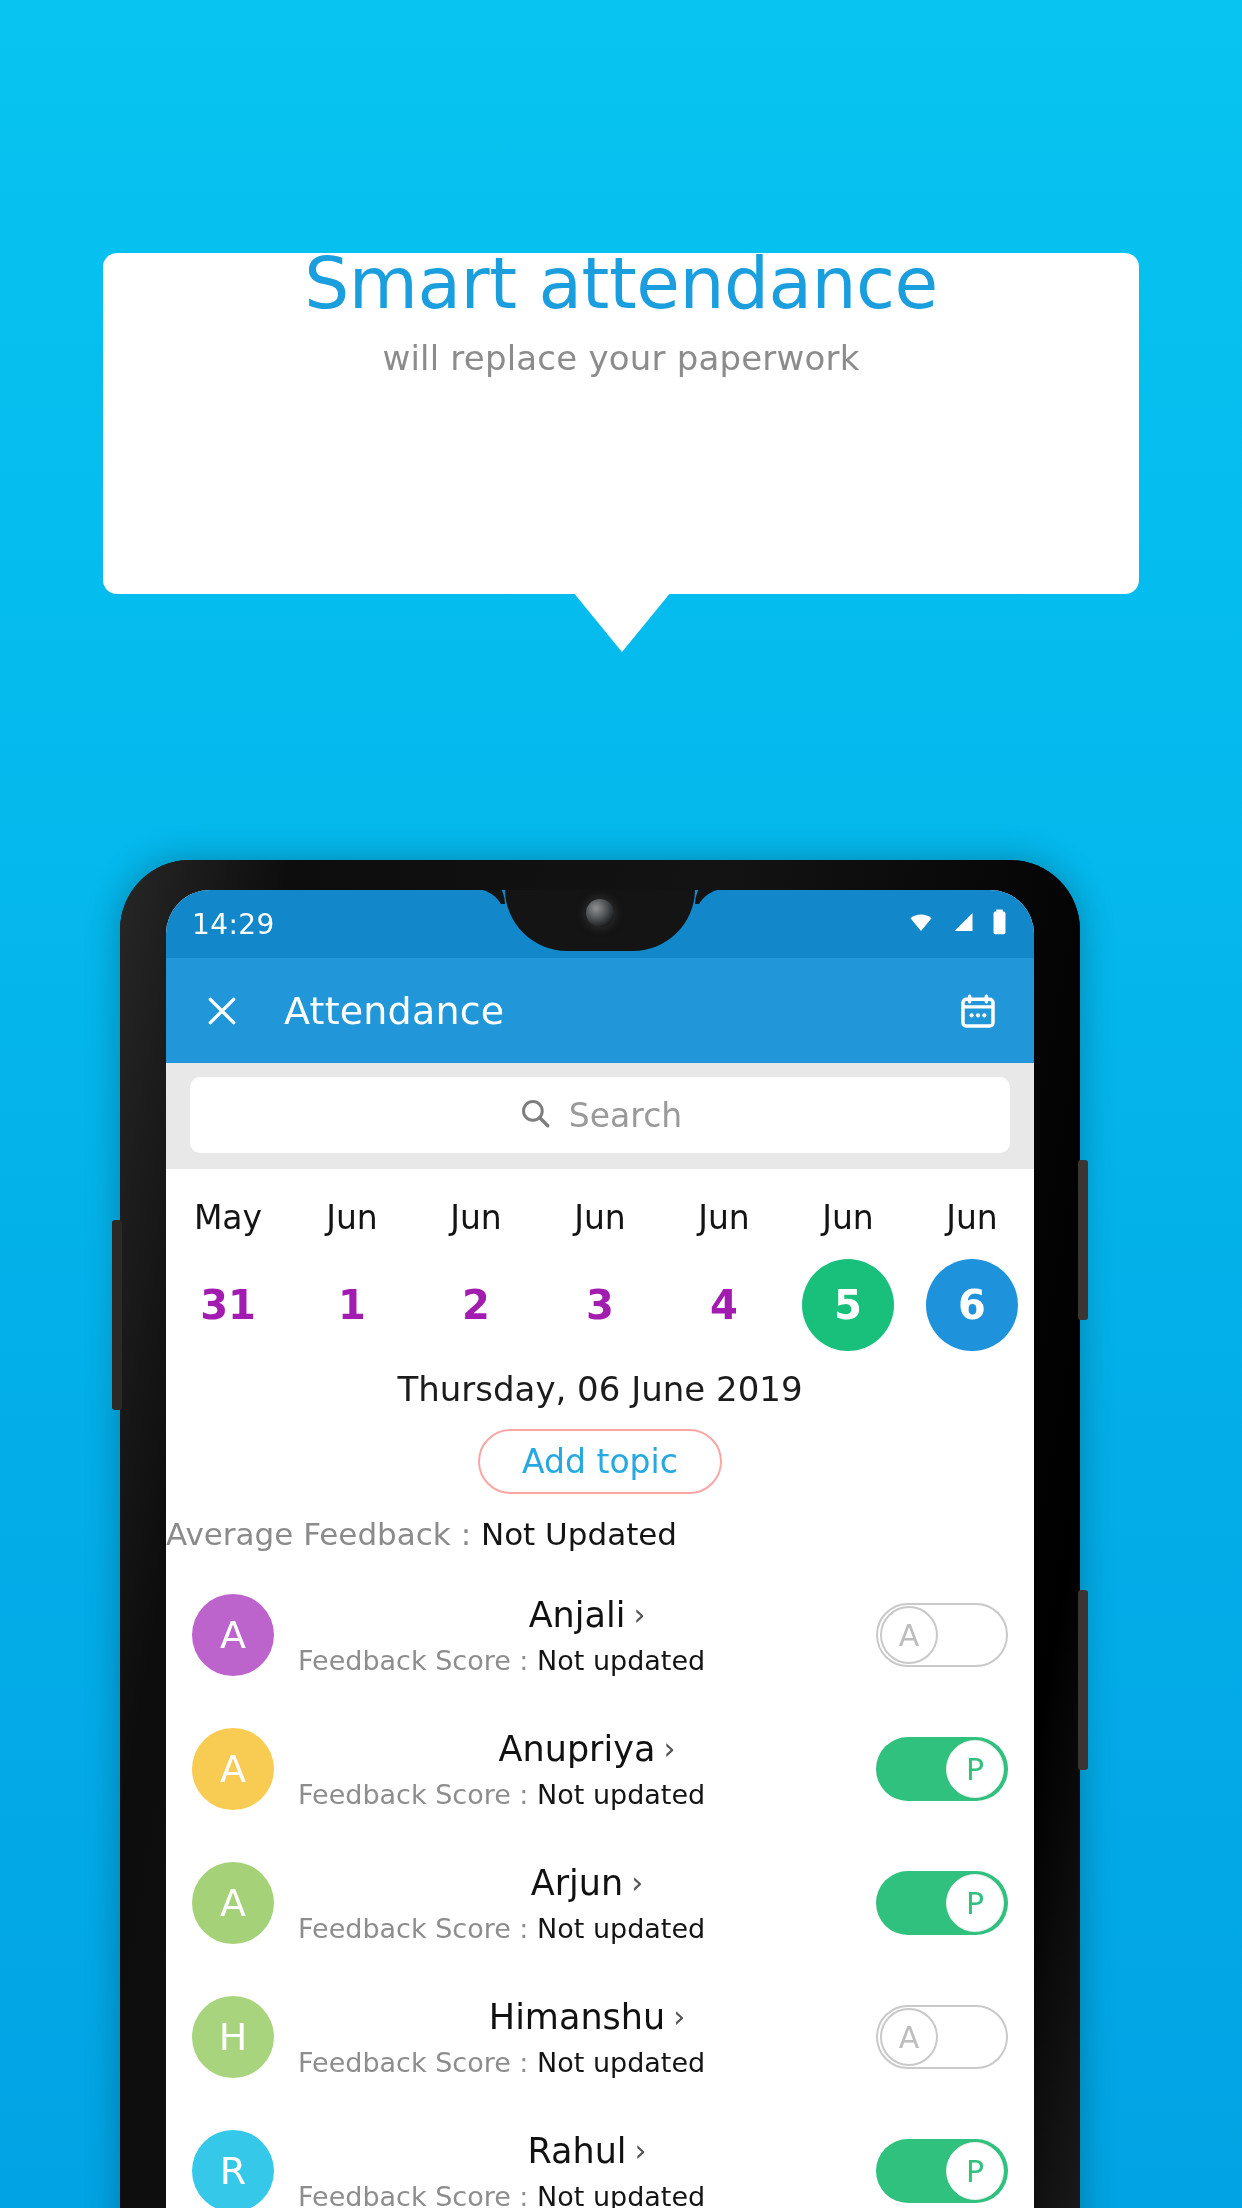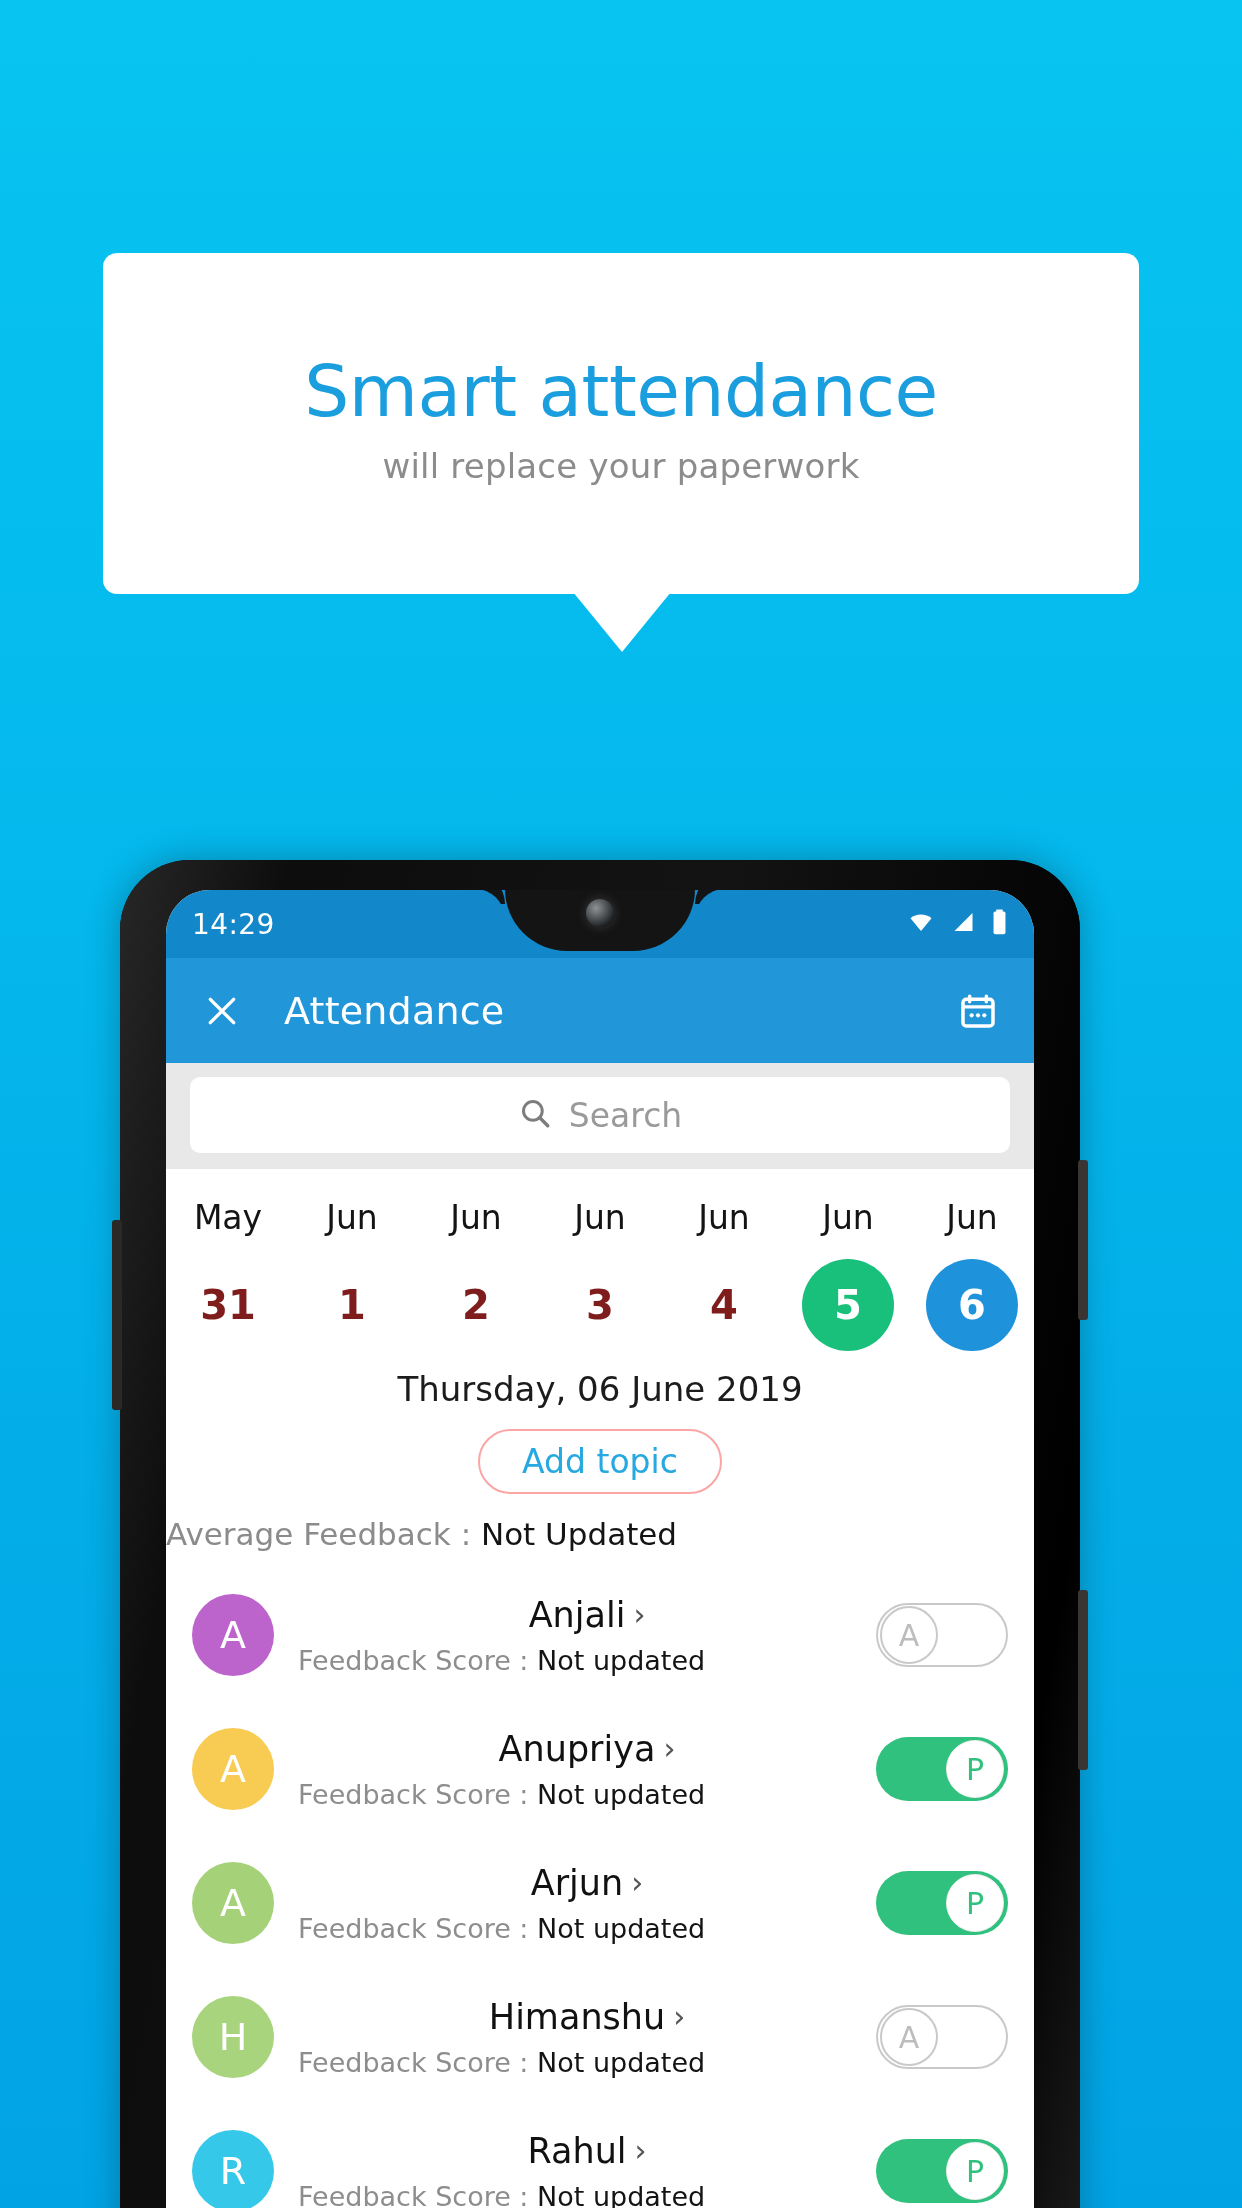--- a/index.html
+++ b/index.html
@@ -14,21 +14,21 @@
   }
 
   
   #promo-card{
     position:absolute;
     left:103px; top:253px;
     width:1036px; height:341px;
     background:#ffffff;
     border-radius:14px;
     display:flex; flex-direction:column;
-    align-items:center; justify-content:center;
+    align-items:center; 
   }
   #promo-title{
     font-family:"DejaVu Sans", sans-serif;
     font-size:71px;
     font-weight:400;
     color:#1a9ede;
     letter-spacing:-0.5px;
     line-height:1.05;
     margin-top:-6px;
   }
@@ -176,21 +176,21 @@
   .month-cell, .day-cell{
     flex:1 1 0;
     display:flex;align-items:center;justify-content:center;
   }
   .month-cell{ font-size:33px; color:#141414; height:52px; }
   #day-row{ margin-top:14px; }
   .day-cell{ height:96px; }
   .day-num{
     width:92px;height:92px;
     display:flex;align-items:center;justify-content:center;
-    font-size:40px; font-weight:700; color:#7f1d1d;
+    font-size:40px; font-weight:700; color:#a21caf;
     border-radius:50%;
   }
   .day-num.sel-green{ background:#18C07B; color:#fff; }
   .day-num.sel-blue{ background:#1E93DB; color:#fff; }
 
   
   #date-label{
     text-align:center;
     font-size:34px;
     color:#1c1c1c;

